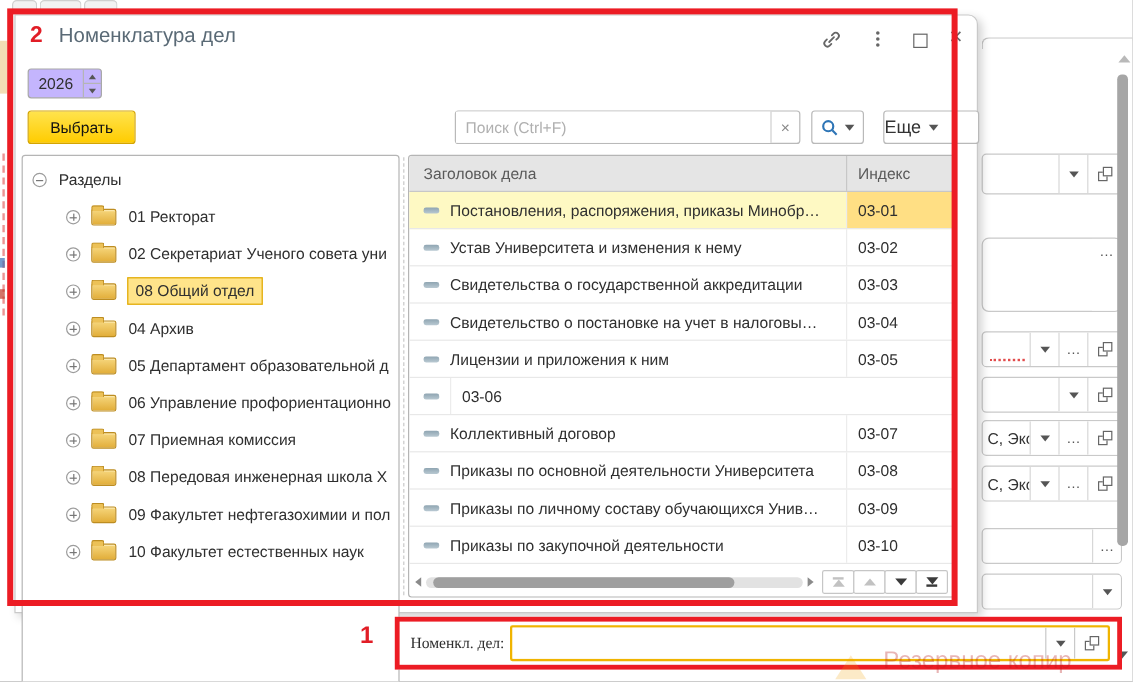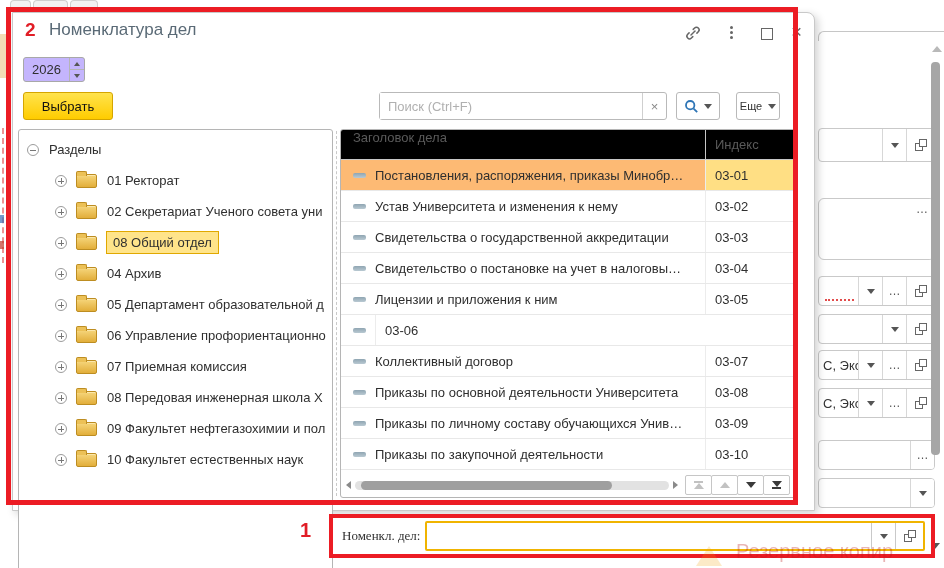--- a/index.html
+++ b/index.html
@@ -78,23 +78,23 @@
   .search-group { position:absolute; left:366px; top:79px; width:288px; height:28px;
                   border:1px solid #b9b9b9; border-radius:3px; display:flex; background:#fff; }
   .search-group input { flex:1; border:none; outline:none; font-size:13px; padding:0 8px;
                   font-family:inherit; color:#333; min-width:0; }
   .search-group input::placeholder { color:#b0b0b0; }
   .clear-seg { width:24px; border-left:1px solid #cfcfcf; display:flex; align-items:center;
                   justify-content:center; color:#888; font-size:13px; cursor:pointer; }
   .btn-mag { position:absolute; left:663px; top:79px; width:44px; height:28px; border:1px solid #b9b9b9;
              border-radius:3px; background:#fff; display:flex; align-items:center; justify-content:center;
              gap:5px; cursor:pointer; }
-  .btn-more { position:absolute; left:723px; top:79px; width:44px; height:28px; border:1px solid #b9b9b9;
-             border-radius:3px; background:#fff; display:flex; align-items:center; justify-content:center;
-             gap:6px; font-size:11px; color:#333; cursor:pointer; font-family:inherit; }
+  .btn-more { position:absolute; left:723px; top:79px; width:80px; height:28px; border:1px solid #b9b9b9;
+             border-radius:3px; background:#fff; display:flex; align-items:center; 
+             gap:6px; font-size:15px; color:#333; cursor:pointer; font-family:inherit; }
 
   
   .panel { position:absolute; top:116px; background:#fff; border:1px solid #b5b5b5; border-radius:3px; overflow:hidden; }
   .tree-panel { left:5px; width:315px; height:462px; }
   .table-panel { left:327px; width:456px; height:369px; }
   .splitter { position:absolute; left:323px; top:118px; height:365px; width:0; border-left:1px dashed #c9c9c9; }
 
   .titem { height:31px; display:flex; align-items:center; white-space:nowrap; cursor:pointer; }
   .titem.root { padding-left:8px; margin-top:4px; }
   .titem.child { padding-left:36px; }
@@ -104,33 +104,33 @@
   .exp.plus::after { content:""; position:absolute; left:5px; top:2px; width:1px; height:6px; background:#777; }
   .folder { position:relative; width:21px; height:14px; margin-left:9px; flex:0 0 21px;
             background:linear-gradient(#f6d67c,#e2ae3a); border:1px solid #bd8d21; border-radius:2px;
             box-shadow:inset 0 1px 0 #fbe7ab; }
   .folder::before { content:""; position:absolute; left:-1px; top:-4px; width:9px; height:4px;
             background:#ecc157; border:1px solid #bd8d21; border-bottom:none; border-radius:2px 2px 0 0; }
   .tlabel { margin-left:10px; font-size:13px; color:#2f2f2f; }
   .tlabel.rootl { margin-left:10px; }
   .tlabel.sel { background:#ffe48a; border:1px solid #e0a800; padding:3px 6px; margin-left:9px; }
 
-  .thead { height:30px; background:#000000; border-bottom:1px solid #c7c7c7; display:flex;
-           align-items:flex-start; font-size:13px; color:#5a5a5a; cursor:pointer; }
+  .thead { height:30px; background:#e5e5e5; border-bottom:1px solid #c7c7c7; display:flex;
+           align-items:center; font-size:13px; color:#5a5a5a; cursor:pointer; }
   .thead .h-title { flex:1; padding-left:12px; }
   .thead .h-index { width:90px; border-left:1px solid #c7c7c7; padding-left:9px; align-self:stretch;
            display:flex; align-items:center; }
   .trow { height:31px; display:flex; align-items:center; border-bottom:1px solid #e8e8e8;
           font-size:13px; cursor:pointer; white-space:nowrap; }
   .trow .rowicon { width:13px; height:5px; border-radius:2px; margin:0 9px 0 12px; flex:0 0 13px;
           background:linear-gradient(#8fa5b2,#b9c9d2); }
   .trow .rtitle { flex:1; overflow:hidden; text-overflow:clip; }
   .trow .rindex { width:90px; border-left:1px solid #ececec; padding-left:9px; align-self:stretch;
           display:flex; align-items:center; }
-  .trow.sel { background:#fdba74; }
+  .trow.sel { background:#fef9c3; }
   .trow.sel .rindex { background:#ffdf84; }
 
   .scrollrow { position:absolute; left:2px; right:2px; bottom:2px; height:20px; display:flex;
                align-items:center; gap:4px; padding:0 3px; background:#fff; }
   .harr { width:0; height:0; cursor:pointer; }
   .harr.l { border-top:4px solid transparent; border-bottom:4px solid transparent; border-right:5px solid #8a8a8a; }
   .harr.r { border-top:4px solid transparent; border-bottom:4px solid transparent; border-left:5px solid #8a8a8a; }
   .htrack { flex:1; height:9px; border-radius:5px; background:#e2e2e2; position:relative; cursor:pointer; }
   .hthumb { position:absolute; top:0; height:9px; border-radius:5px; background:#9f9f9f; }
   .navgroup { display:flex; margin-left:4px; }

